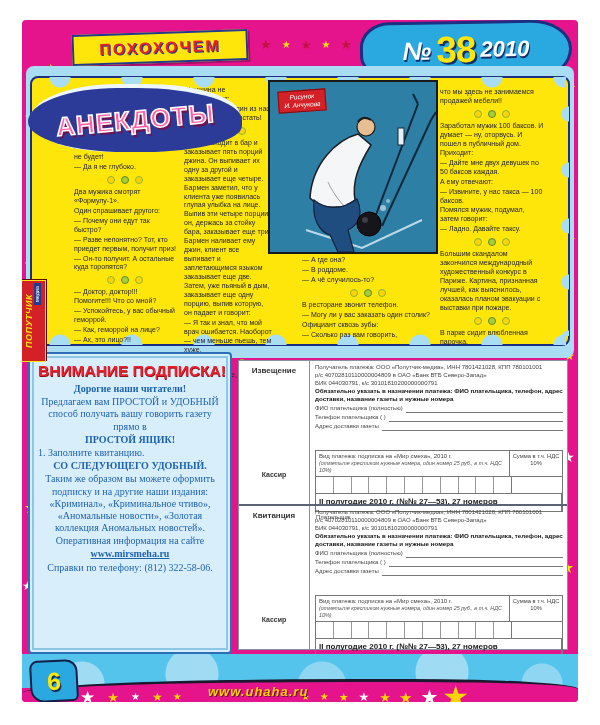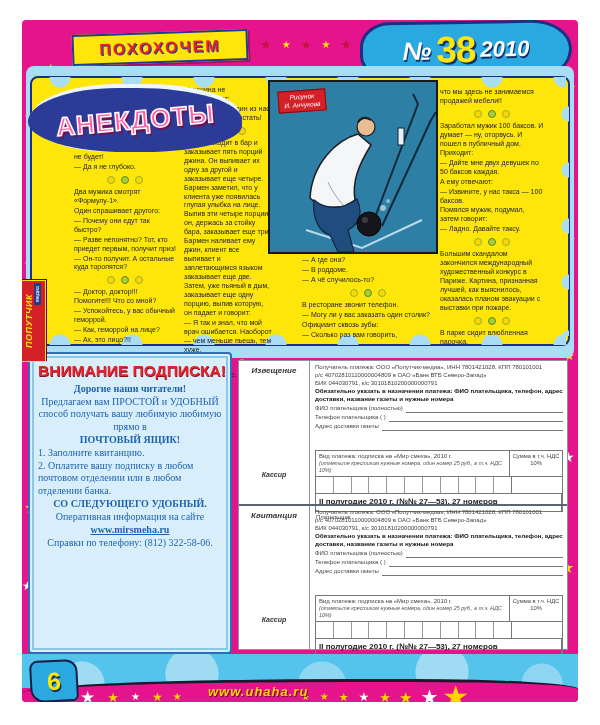--- a/index.html
+++ b/index.html
@@ -37,21 +37,21 @@
   .subttl{color:#e8212e;font-weight:900;font-size:15.5px;text-align:center;letter-spacing:0;margin:0 0 3px 0;text-shadow:.5px .5px 0 #8e0e14;white-space:nowrap;}
   .sublines{color:#1c63ae;font-size:10px;line-height:1.22;font-family:Liberation Serif, serif;}
   .sublines div{margin:0 0 1px 0;}
   .sublines .c{text-align:center;}
   .sublines .b{font-weight:bold;}
   .sublines .u{text-decoration:underline;}
   
   .form{position:absolute;left:216px;top:340px;width:330px;height:290px;background:#fff;border:1px solid #8a94a0;box-sizing:border-box;display:flex;flex-direction:column;}
   .fsec{flex:1;display:flex;min-height:0;}
   .fsec + .fsec{border-top:2px solid #5a6472;}
-  .flabel{width:70px;border-right:1px solid #8a94a0;position:relative;flex:none;font-style:italic;}
+  .flabel{width:70px;border-right:1px solid #8a94a0;position:relative;flex:none;}
   .flabel .l1{position:absolute;top:5px;left:0;right:0;text-align:center;font-weight:bold;font-size:8px;color:#333;}
   .flabel .l2{position:absolute;bottom:26px;left:0;right:0;text-align:center;font-weight:bold;font-size:7px;color:#333;}
   .fbody{flex:1;padding:3px 4px 0 5px;font-size:6px;color:#444;line-height:1.3;min-width:0;}
   .fbody .bold{font-weight:bold;color:#111;font-size:6.2px;}
   .fl{display:flex;align-items:flex-end;margin-top:1px;}
   .fl .lab{white-space:nowrap;}
   .fl .fill{flex:1;border-bottom:1px solid #777;height:7px;margin-left:3px;}
   .paybox{border:1px solid #777;margin-top:19px;}
   .prow{display:flex;}
   .pcell{flex:1;border-right:1px solid #777;padding:2px 3px;min-width:0;}
@@ -247,25 +247,25 @@
       <div class="brand-inner">
         <span class="brand-name">ПОПУТЧИК</span>
         <span class="brand-sub">медиа</span>
       </div>
     </div>
 
     <div class="subbox">
       <div class="subttl">ВНИМАНИЕ ПОДПИСКА!</div>
       <div class="sublines">
           <div class="b c">Дорогие наши читатели!</div>
-          <div class="c">Предлагаем вам ПРОСТОЙ и УДОБНЫЙ способ получать вашу любимую любимую прямо в</div>
-          <div class="b c">ПОЧТОВЫЙ ЯЩИК!</div>
+          <div class="c">Предлагаем вам ПРОСТОЙ и УДОБНЫЙ способ получать вашу говорить газету прямо в</div>
+          <div class="b c">ПРОСТОЙ ЯЩИК!</div>
           <div class="">1. Заполните квитанцию.</div>
-          <div class="">2. Оплатите вашу подписку в любом почтовом отделении или в любом отделении банка.</div>
           <div class="b c">СО СЛЕДУЮЩЕГО УДОБНЫЙ.</div>
+          <div class="c">Таким же образом вы можете оформить подписку и на другие наши издания: «Криминал», «Криминальное чтиво», «Аномальные новости», «Золотая коллекция Аномальных новостей».</div>
           <div class="c">Оперативная информация на сайте</div>
           <div class="b c u link">www.mirsmeha.ru</div>
           <div class="c">Справки по телефону: (812) 322-58-06.</div>
         </div>
     </div>
 
     <div class="form">
 
       <div class="fsec">
         <div class="flabel">

